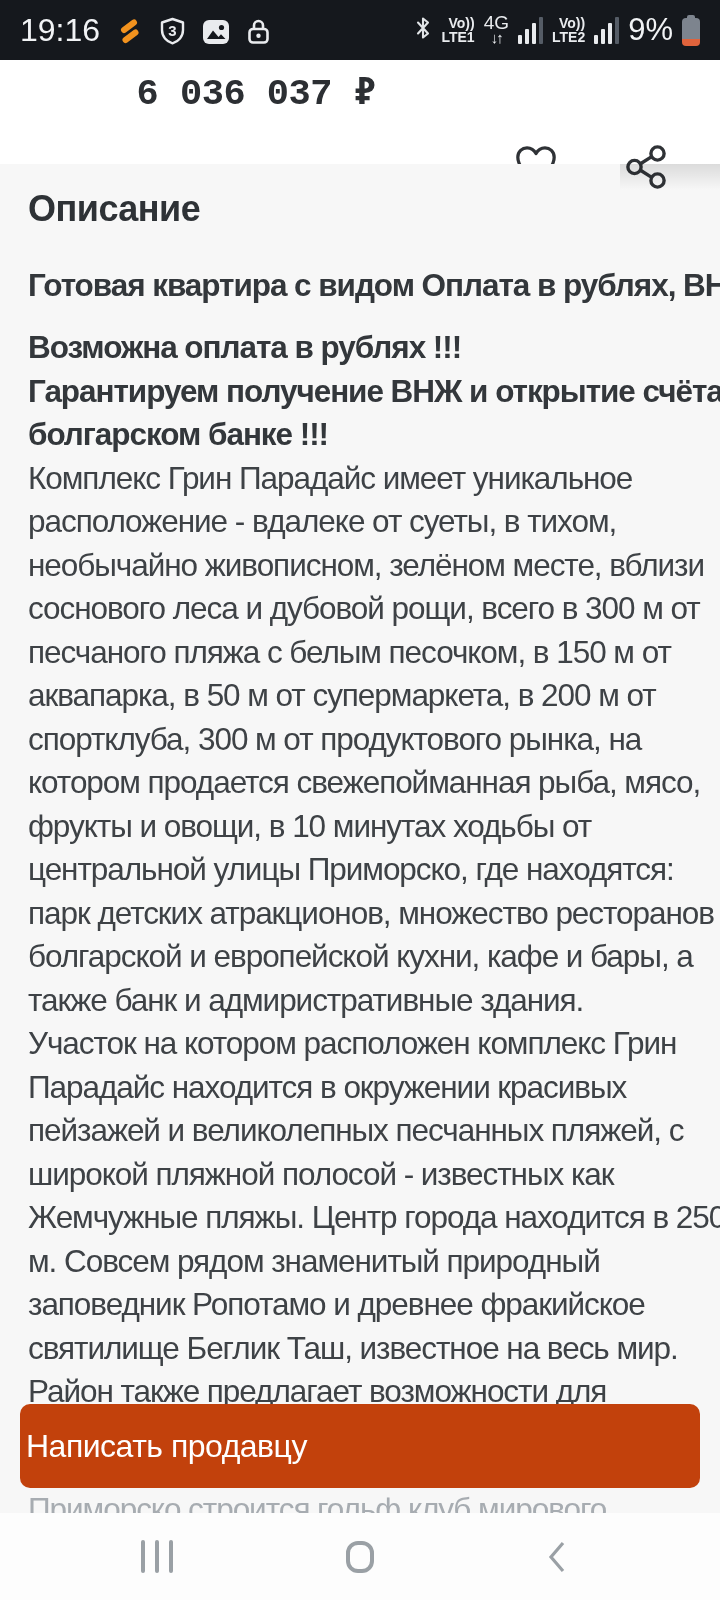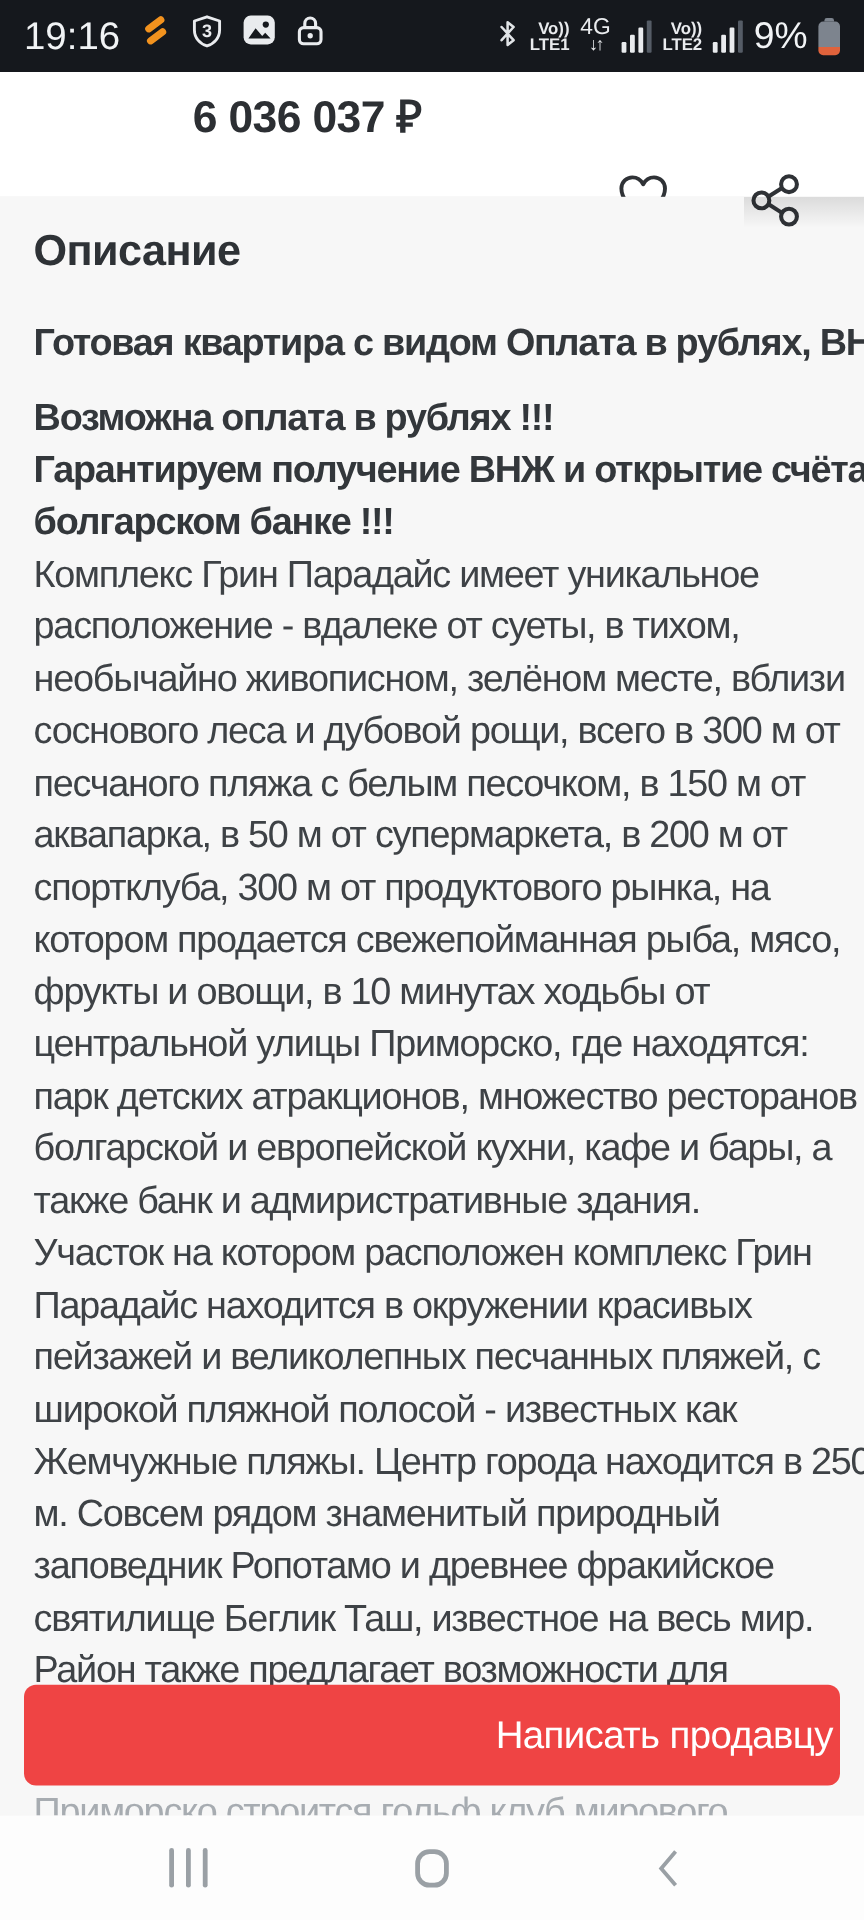--- a/index.html
+++ b/index.html
@@ -2,61 +2,61 @@
 <html><head>
 <meta charset="utf-8">
 <style>
   html,body{margin:0;padding:0;background:#000;}
   .phone{position:relative;width:720px;height:1600px;background:#f7f7f7;overflow:hidden;
          font-family:"Liberation Sans",sans-serif;}
 
   
   .statusbar{position:absolute;left:0;top:0;width:720px;height:60px;background:#15181d;
              display:flex;align-items:center;padding:0 20px;box-sizing:border-box;}
-  .sb-left{display:flex;align-items:flex-start;gap:16px;}
+  .sb-left{display:flex;align-items:flex-end;gap:16px;}
   .sb-time{font-size:32px;color:#f1f3f5;letter-spacing:0;}
   .sb-right{margin-left:auto;display:flex;align-items:center;gap:9px;}
   .volte{display:flex;flex-direction:column;line-height:14px;font-size:14px;font-weight:bold;
          color:#e9ebee;letter-spacing:0;text-align:right;}
   .net4g{display:flex;flex-direction:column;align-items:center;line-height:15px;color:#e9ebee;}
   .net4g .t{font-size:19px;font-weight:normal;}
   .net4g .a{font-size:15px;letter-spacing:-2px;}
   .bars{display:flex;align-items:flex-end;gap:3px;height:28px;}
   .bars i{display:block;width:4px;background:#e9ebee;border-radius:1px;}
   .bars i.dim{background:#555c66;}
   .pct{font-size:31px;color:#f1f3f5;}
   .batt{width:18px;display:flex;flex-direction:column;align-items:center;}
   .batt .cap{width:8px;height:3px;background:#7d848e;border-radius:2px 2px 0 0;}
   .batt .body{width:18px;height:28px;border-radius:4px;
               background:linear-gradient(to top,#e0633c 0 7px,#7d848e 7px);}
 
   
   .header{position:absolute;left:0;top:60px;width:720px;height:104px;background:#ffffff;}
   .price-wrap{position:absolute;left:0;top:10px;width:512px;text-align:center;}
-  .price{font-size:37px;font-weight:bold;color:#2c2f33;letter-spacing:-0.5px;}
+  .price{font-size:37px;font-weight:bold;color:#2c2f33;letter-spacing:-0.5px;font-family:Liberation Mono, monospace;}
   .subtitle{margin-top:4px;font-size:27px;color:#33373b;letter-spacing:-0.8px;}
   .icon-btn{position:absolute;width:60px;height:60px;display:flex;align-items:center;justify-content:center;}
   .hdr-shadow{position:absolute;left:0;top:164px;width:720px;height:26px;
               background:linear-gradient(to bottom,rgba(0,0,0,0.115),rgba(0,0,0,0));}
 
   
   .content{position:absolute;left:0;top:164px;width:620px;height:1349px;background:#f7f7f7;}
   .desc-title{position:absolute;left:28px;top:24px;font-size:36px;font-weight:bold;
               color:#2e3236;letter-spacing:-0.5px;}
   .line{height:43.5px;line-height:43.5px;white-space:nowrap;font-size:31.5px;
         letter-spacing:-1.05px;color:#3e4246;}
   .line.b{font-weight:bold;color:#33373b;}
   .intro{position:absolute;left:28px;top:100px;}
   .textblock{position:absolute;left:28px;top:162px;}
   .clipline{position:absolute;left:28px;top:1327px;height:22px;overflow:hidden;
             white-space:nowrap;font-size:31.5px;letter-spacing:-1.05px;color:#a7acb1;}
 
   
-  .cta{position:absolute;left:20px;top:1404px;width:680px;height:84px;background:#ef4444;
-       border-radius:10px;border:none;display:flex;align-items:center;justify-content:flex-end;}
+  .cta{position:absolute;left:20px;top:1404px;width:680px;height:84px;background:#c2410c;
+       border-radius:10px;border:none;display:flex;align-items:center;justify-content:flex-start;}
   .cta span{font-size:32px;color:#ffffff;letter-spacing:-0.5px;}
 
   
   .navbar{position:absolute;left:0;top:1513px;width:720px;height:87px;background:#fdfdfd;}
   .nav-slot{position:absolute;top:0;width:120px;height:87px;display:flex;
             align-items:center;justify-content:center;}
   .recents{display:flex;gap:10px;}
   .recents i{display:block;width:4px;height:33px;background:#9aa0a5;border-radius:2px;}
   .homeico{width:28px;height:32px;border:4px solid #9aa0a5;border-radius:12px;box-sizing:border-box;}
 </style>

